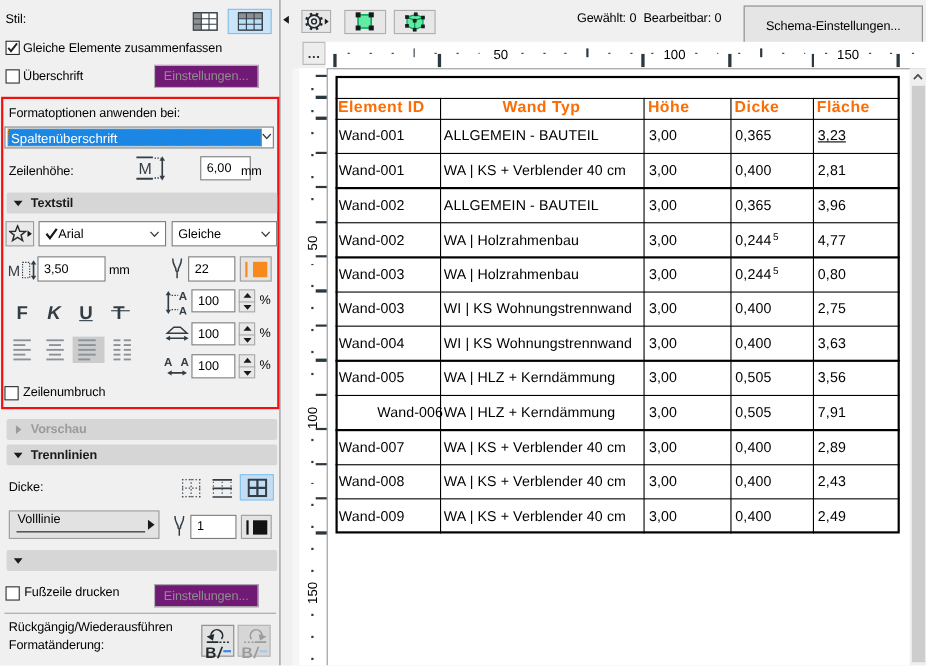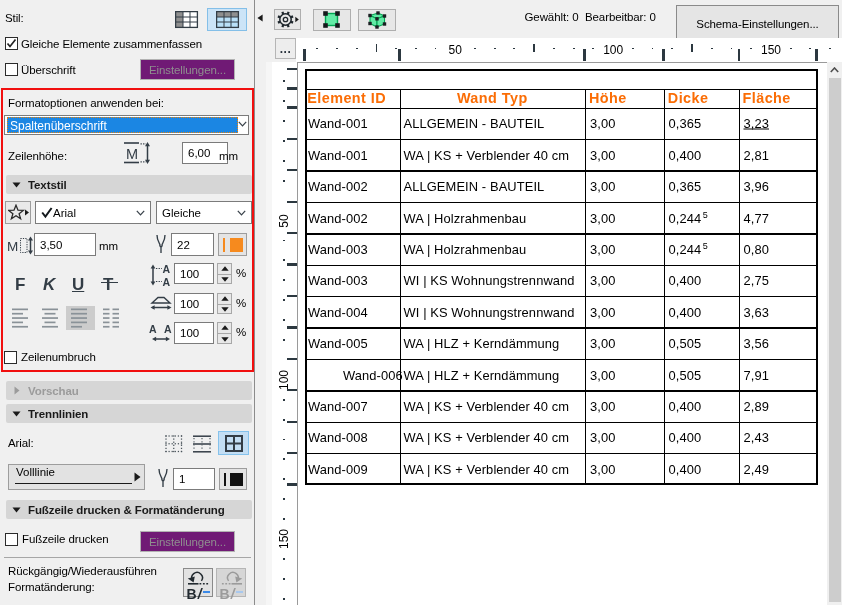--- a/index.html
+++ b/index.html
@@ -218,21 +218,21 @@
       <polygon points="2.5,0.5 7.5,4.5 2.5,8.5" fill="#9b9b9b"></polygon>
     </svg>
     <span style="font-size:11.5px;letter-spacing:-0.1px;font-weight:bold;color:#9b9b9b;">Vorschau</span>
   </div>
 <div class="a bar" style="left:6px;top:404px;width:246px;height:19px;">
     <svg width="9" height="9" viewBox="0 0 9 9" style="margin:0 7px 0 6px;">
       <polygon points="0.5,2.5 8.5,2.5 4.5,7.5" fill="#1a1a1a"></polygon>
     </svg>
     <span style="font-size:11.5px;letter-spacing:-0.1px;font-weight:bold;color:#1a1a1a;text-align:right;">Trennlinien</span>
   </div>
-<div class="a t12" style="left:8px;top:437px;">Arial:</div>
+<div class="a t12" style="left:8px;top:437px;">Dicke:</div>
 <svg class="a" style="left:165px;top:434.5px;" width="18" height="18" viewBox="0 0 18 18">
     <rect x="0.38" y="0.38" width="1.25" height="1.25" fill="#4a545b"></rect>
     <rect x="3.47" y="0.38" width="1.25" height="1.25" fill="#4a545b"></rect>
     <rect x="6.58" y="0.38" width="1.25" height="1.25" fill="#4a545b"></rect>
     <rect x="9.67" y="0.38" width="1.25" height="1.25" fill="#4a545b"></rect>
     <rect x="12.78" y="0.38" width="1.25" height="1.25" fill="#4a545b"></rect>
     <rect x="15.88" y="0.38" width="1.25" height="1.25" fill="#4a545b"></rect>
     <rect x="0.38" y="15.88" width="1.25" height="1.25" fill="#4a545b"></rect>
     <rect x="3.47" y="15.88" width="1.25" height="1.25" fill="#4a545b"></rect>
     <rect x="6.58" y="15.88" width="1.25" height="1.25" fill="#4a545b"></rect>
@@ -294,21 +294,20 @@
 <path d="M1 1 C1 6 3 8 3.9 10.5 L3.9 12.5 M9 1 C9 6 7 8 6.1 10.5 L6.1 12.5 M3.9 12.5 L6.1 12.5 M5 12.5 L5 19" fill="none" stroke="#333d46" stroke-width="1.35"></path>
 </svg>
 <div class="a inp" style="left:173px;top:468px;width:42px;height:22px;">1</div>
 <div class="a" style="left:219px;top:468px;width:28px;height:22px;background:#e4e4e4;border:1px solid #9d9d9d;"></div>
 <div class="a" style="left:224px;top:472.5px;width:2.4px;height:13px;background:#111;"></div>
 <div class="a" style="left:230px;top:472.5px;width:12.5px;height:13px;background:#111;"></div>
 <div class="a bar" style="left:6px;top:500px;width:246px;height:19px;">
     <svg width="9" height="9" viewBox="0 0 9 9" style="margin:0 7px 0 6px;">
       <polygon points="0.5,2.5 8.5,2.5 4.5,7.5" fill="#1a1a1a"></polygon>
     </svg>
-    <span style="font-size:11.5px;letter-spacing:-0.1px;font-weight:bold;color:#1a1a1a;">Fußzeile drucken &amp; Formatänderung</span>
   </div>
 <div class="a cb" style="left:5px;top:533px;"></div>
 <div class="a t12" style="left:22px;top:533px;">Fußzeile drucken</div>
 <div class="a dbtn" style="left:140px;top:531px;width:95px;height:21px;">Einstellungen...</div>
 <div class="a" style="left:4px;top:557px;width:247px;height:1px;background:#a6a6a6;"></div>
 <div class="a t12" style="left:8px;top:564px;line-height:15.5px;">Rückgängig/Wiederausführen<br>Formatänderung:</div>
 <div class="a" style="left:183px;top:568px;width:30px;height:29px;background:#e2e2e2;border:1px solid #8a8a8a;"></div>
 <svg class="a" style="left:184.5px;top:569px;" width="27" height="17" viewBox="0 0 27 17">
 <g>
       <path d="M7.6,11.6 A5.3,5.3 0 1 1 16.4,11.9" fill="none" stroke="#222a30" stroke-width="1.5"></path>

